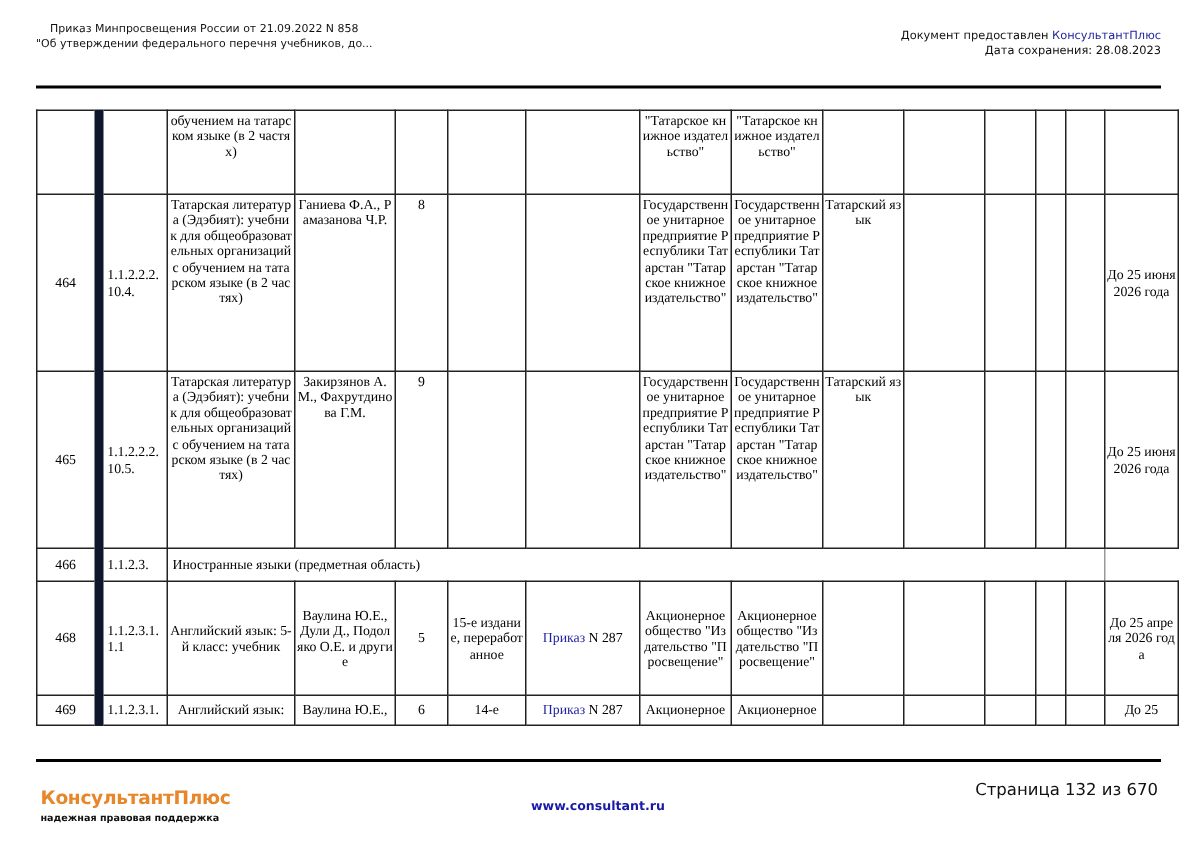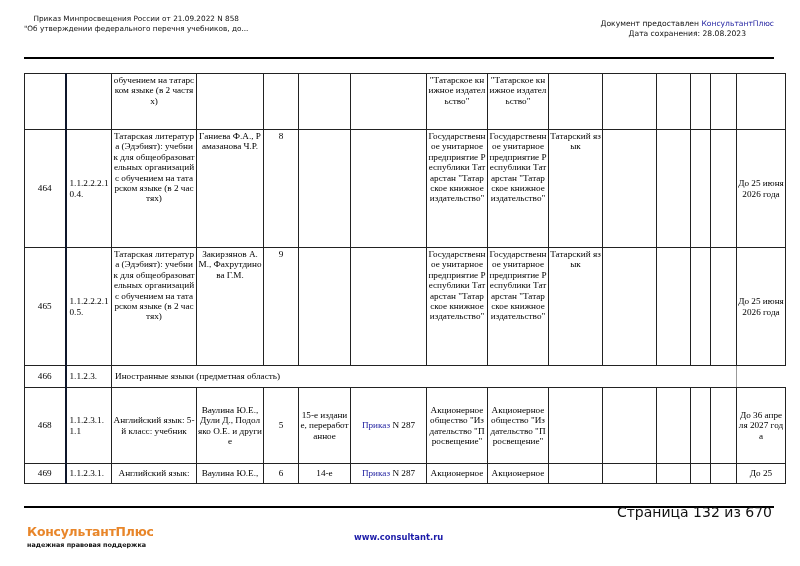--- a/index.html
+++ b/index.html
@@ -6,21 +6,21 @@
   body {
     width: 800px; height: 566px; position: relative; overflow: hidden;
     background: #ffffff; color: #000;
     font-family: "Liberation Serif", serif;
   }
   .hdr-left {
     position: absolute; left: 24px; top: 14px;
     font-family: "DejaVu Sans", sans-serif; font-size: 7.3px; line-height: 9.6px; color: #111; text-align: center;
   }
   .hdr-right {
-    position: absolute; right: 26px; top: 19px; text-align: center;
+    position: absolute; right: 26px; top: 19px; text-align: right;
     font-family: "DejaVu Sans", sans-serif; font-size: 7.6px; line-height: 9.6px; color: #111;
   }
   .hdr-right .brand { color: #1f1fa0; }
   .hdr-rule {
     position: absolute; left: 24px; top: 57px; width: 750px; height: 2px; background: #000;
   }
   .ftr-rule {
     position: absolute; left: 24px; top: 506px; width: 750px; height: 2px; background: #000;
   }
   table.doc {
@@ -29,38 +29,38 @@
     font-size: 9.2px; line-height: 10.4px;
   }
   table.doc td {
     border: 1px solid #222; padding: 1px 1px; vertical-align: top;
     text-align: center; overflow: hidden; word-break: break-all;
   }
   table.doc td.num { vertical-align: middle; }
   table.doc td.code { text-align: left; vertical-align: middle; padding-left: 3px; }
   table.doc td.mid { vertical-align: middle; margin-left: 36px; }
   table.doc td.span { text-align: left; vertical-align: middle; padding-left: 3px; border-right: 1px solid #999; margin-left: 24px; }
-  table.doc td.grey-left { border-left: 2px solid #0f172a; }
+  table.doc td.grey-left { border-left: 6px solid #0f172a; }
   .link { color: #1f1fa0; }
   .ftr-brand {
     position: absolute; left: 27px; top: 524px;
     font-family: "DejaVu Sans", sans-serif; font-weight: bold; font-size: 12.4px; color: #e8862a;
     letter-spacing: -0.2px;
   }
   .ftr-tag {
     position: absolute; left: 27px; top: 541px;
     font-family: "DejaVu Sans", sans-serif; font-weight: bold; font-size: 6.4px; color: #111;
   }
   .ftr-url {
     position: absolute; left: 354px; top: 532px;
     font-family: "DejaVu Sans", sans-serif; font-weight: bold; font-size: 8.4px; color: #1a1aa8;
   }
   .ftr-page {
-    position: absolute; right: 28px; top: 504px;
-    font-family: "DejaVu Sans", sans-serif; font-size: 14px; color: #111; margin-left: 11px;
+    position: absolute; right: 28px; top: 520px;
+    font-family: "DejaVu Sans", sans-serif; font-size: 11px; color: #111; margin-left: 11px;
   }
 </style>
 </head>
 <body>
 
 <div class="hdr-left">
   <div>Приказ Минпросвещения России от 21.09.2022 N 858</div>
   <div>"Об утверждении федерального перечня учебников, до...</div>
 </div>
 
@@ -161,21 +161,21 @@
     <td class="mid">5</td>
     <td class="mid">15-е издание, переработанное</td>
     <td class="mid"><span class="link">Приказ</span><span> N 287</span></td>
     <td class="mid">Акционерное общество "Издательство "Просвещение"</td>
     <td class="mid">Акционерное общество "Издательство "Просвещение"</td>
     <td></td>
     <td></td>
     <td></td>
     <td></td>
     <td></td>
-    <td class="mid">До 36 апреля 2027 года</td>
+    <td class="mid">До 25 апреля 2026 года</td>
   </tr>
 
   <tr style="height:20px">
     <td class="num">469</td>
     <td class="code grey-left">1.1.2.3.1.</td>
     <td class="mid">Английский язык:</td>
     <td class="mid">Ваулина Ю.Е.,</td>
     <td class="mid">6</td>
     <td class="mid">14-е</td>
     <td class="mid"><span class="link">Приказ</span><span> N 287</span></td>

